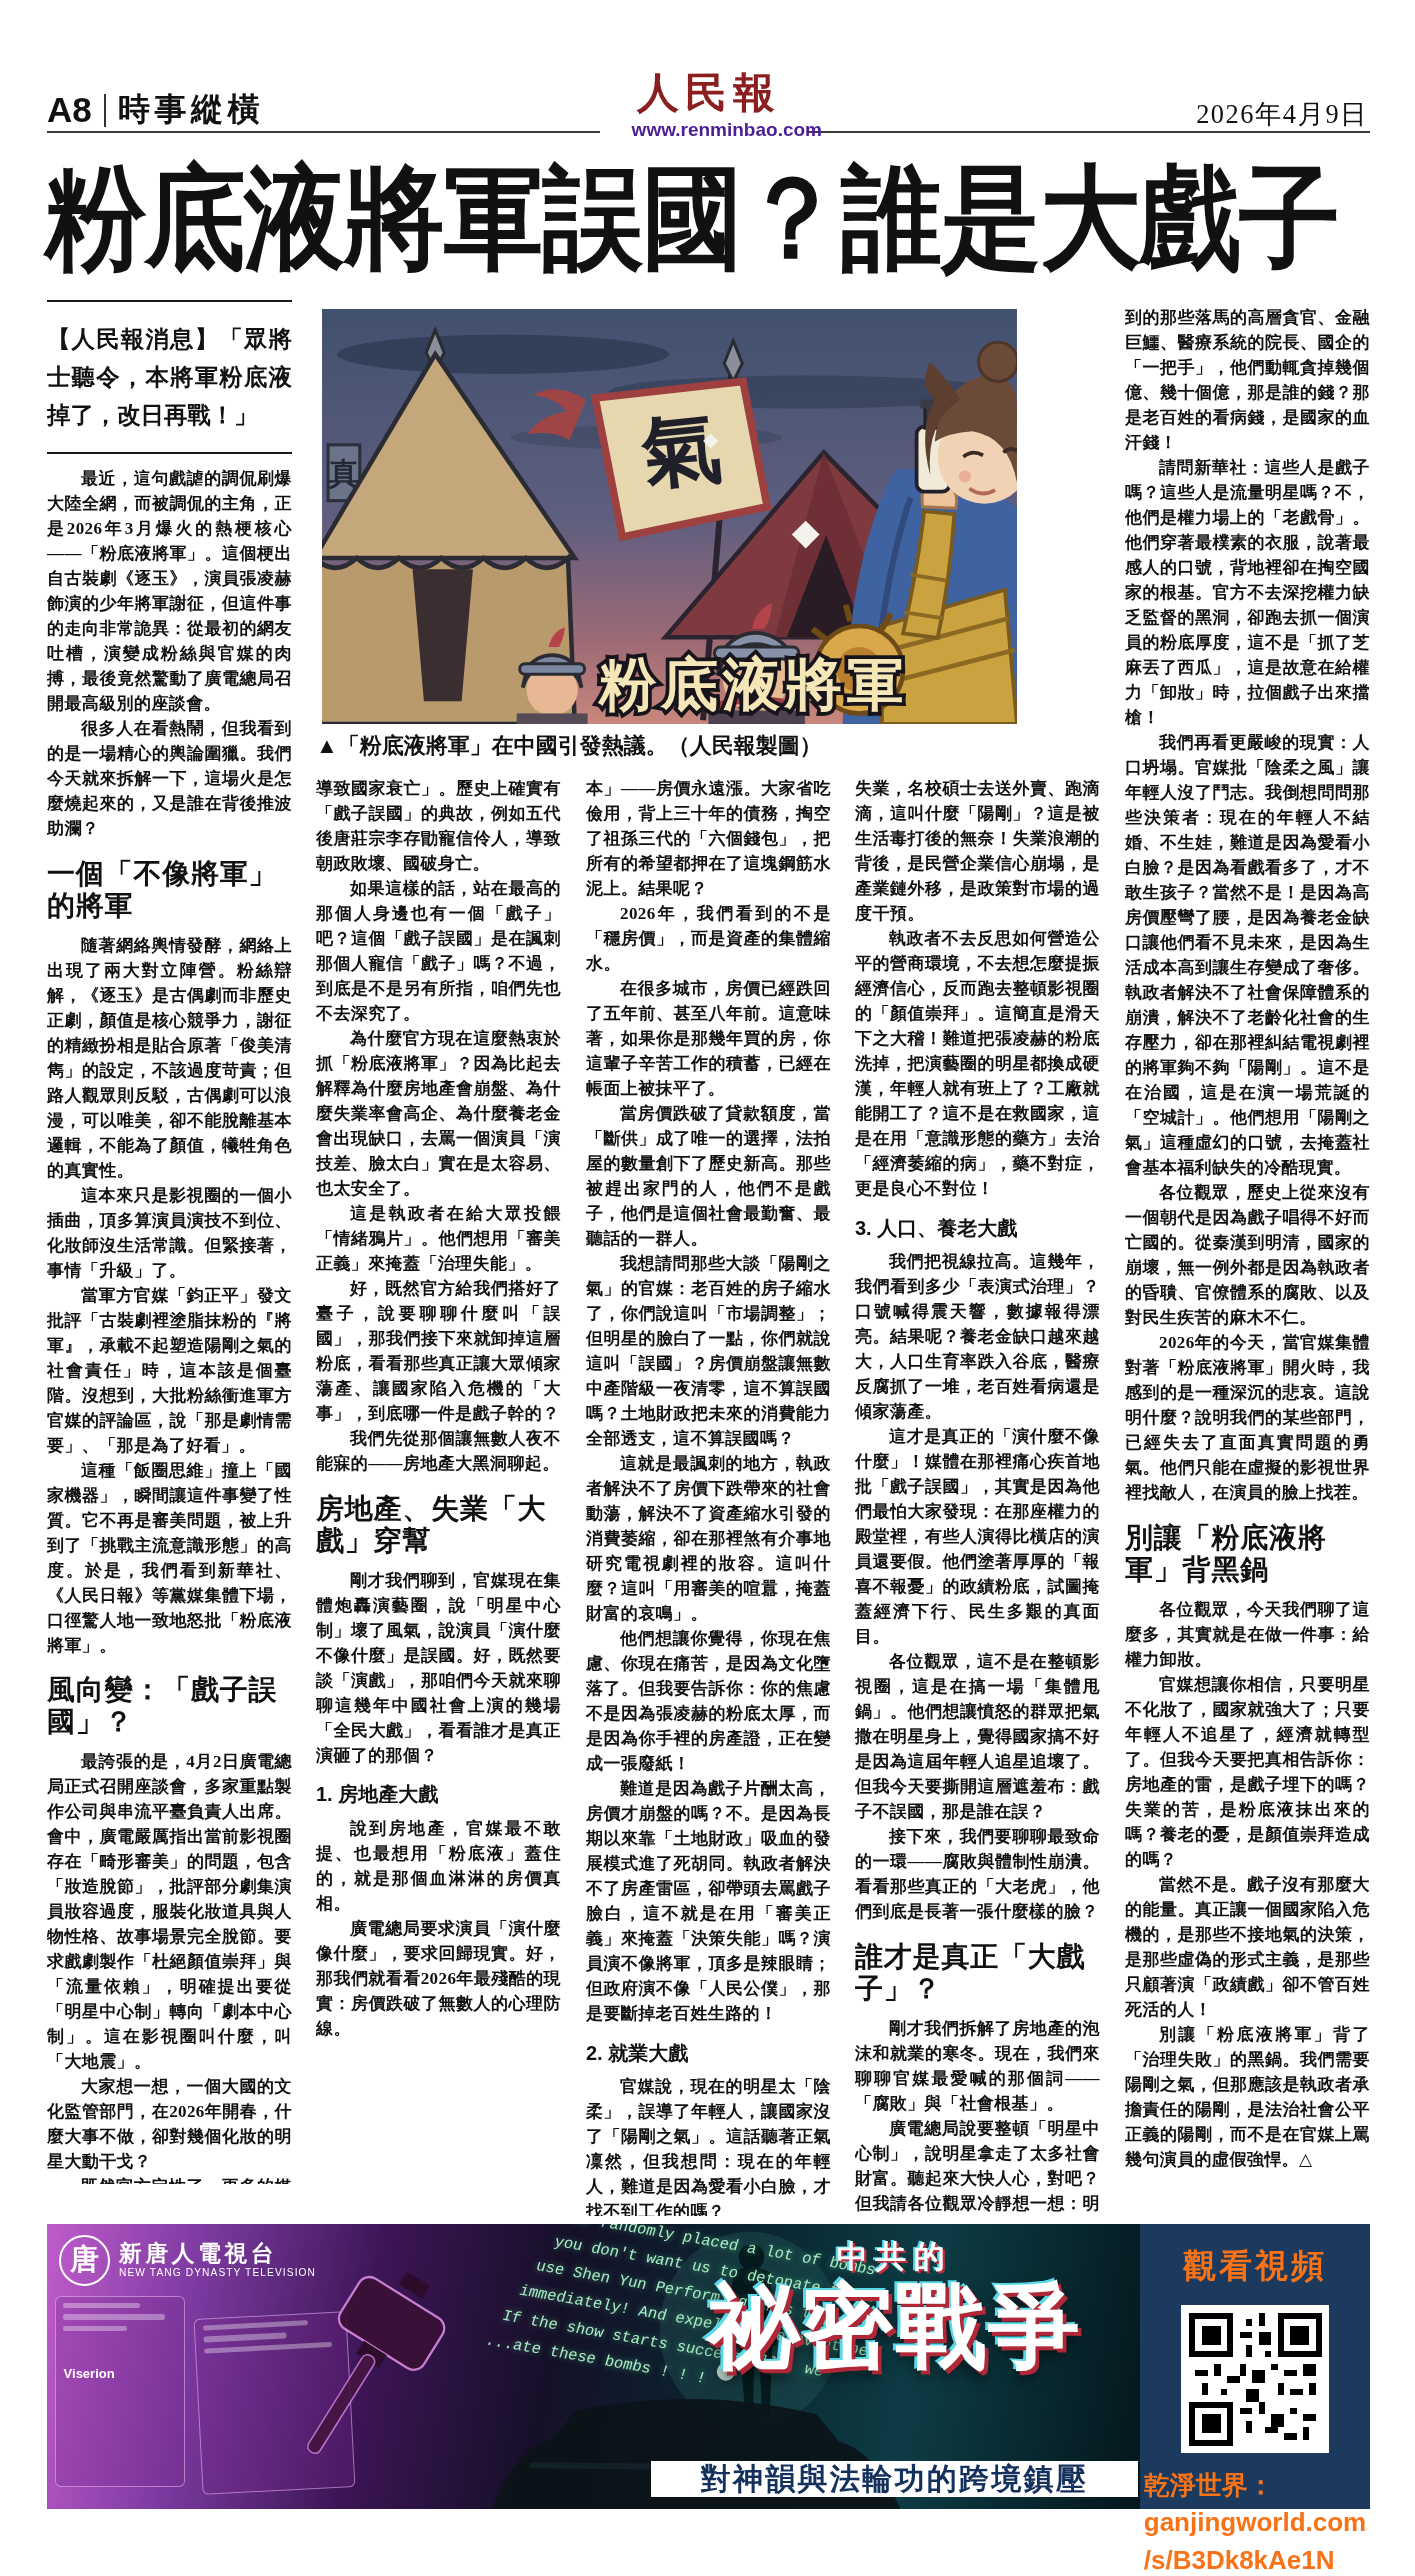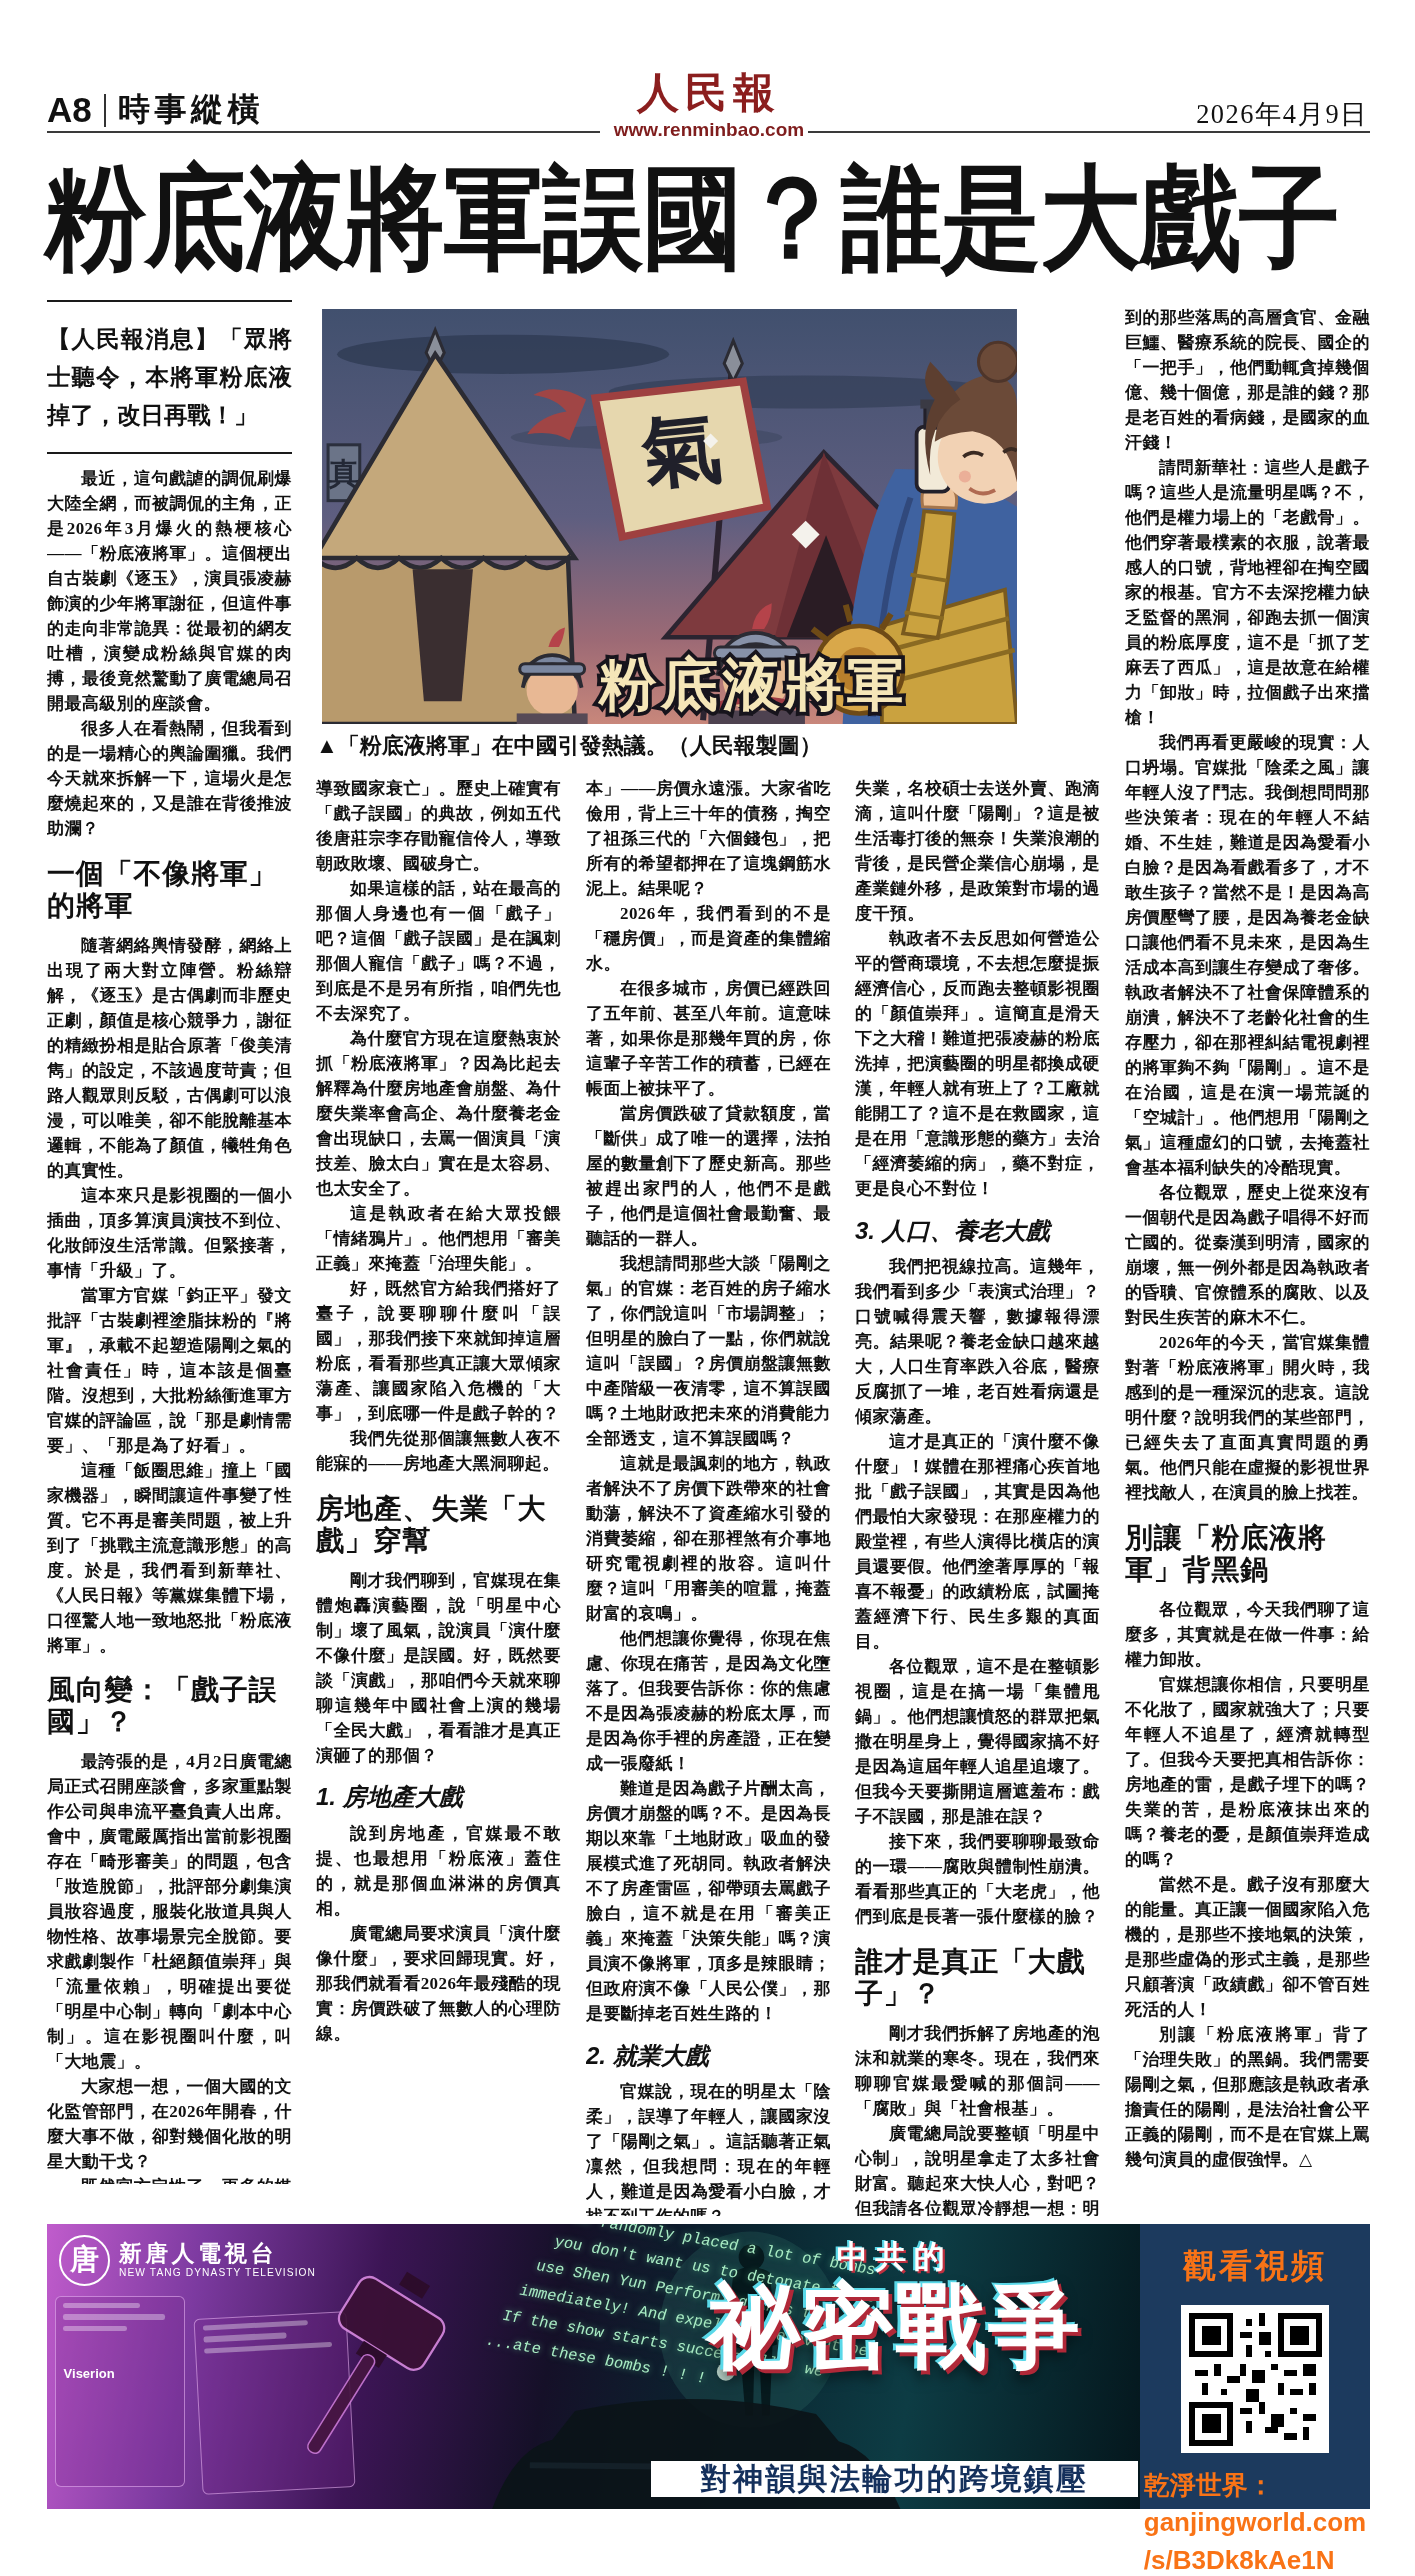--- a/index.html
+++ b/index.html
@@ -8,34 +8,34 @@
   
   .hdr-left{position:absolute;left:47px;top:88px;display:flex;align-items:center;gap:12px;}
   .hdr-page{font-family:"Liberation Sans","DejaVu Sans",sans-serif;font-weight:bold;font-size:35px;}
   .hdr-sep{width:2.3px;height:33px;background:#333;}
   .hdr-section{font-weight:bold;font-size:32px;letter-spacing:4.5px;}
   .hdr-rule{position:absolute;top:131px;height:2.3px;background:#3a3a3a;}
   .hdr-rule.l{left:47px;width:553px;}
   .hdr-rule.r{left:808px;width:562px;}
   .logo-block{position:absolute;left:596px;top:72px;width:226px;text-align:center;}
   .logo-cn{font-size:42px;font-weight:900;color:#8b1e1e;letter-spacing:6px;line-height:1;}
-  .logo-url{font-family:"Liberation Sans","DejaVu Sans",sans-serif;font-weight:bold;font-size:19px;color:#7f1d1d;margin-top:4.5px;}
+  .logo-url{font-family:"Liberation Sans","DejaVu Sans",sans-serif;font-weight:bold;font-size:19px;color:#4c1d95;margin-top:4.5px;text-align:right;}
   .hdr-date{position:absolute;right:47px;top:97px;font-size:26.4px;letter-spacing:1.5px;}
   
   .headline{position:absolute;left:45px;top:151px;width:1325px;font-size:101px;font-weight:900;
             letter-spacing:-1.5px;line-height:1.22;white-space:nowrap;transform:scaleY(1.12);transform-origin:top left;}
   
   .col{position:absolute;overflow:hidden;}
   .col p,.col h2,.col h3{margin:0;}
   .col p{font-size:17px;line-height:25px;letter-spacing:0.4px;text-align:justify;text-indent:2em;font-weight:bold;}
   .col p.pcont{text-indent:0;}
   .col h2{font-family:"Liberation Sans","DejaVu Sans",sans-serif;font-size:28px;font-weight:900;
           letter-spacing:0.8px;margin:16.6px 0 10.6px 0;line-height:1.15;}
-  .col h3{font-family:"Liberation Sans","DejaVu Sans",sans-serif;font-size:24px;font-weight:900;
-          margin:13.6px 0 7.5px 0;font-style:italic;}
+  .col h3{font-family:"Liberation Sans","DejaVu Sans",sans-serif;font-size:20px;font-weight:900;
+          margin:13.6px 0 7.5px 0;}
   #col1{left:47px;top:300px;width:245px;height:1884px;}
   #col2{left:316px;top:776px;width:245px;height:1440px;}
   #col3{left:586px;top:776px;width:245px;height:1440px;}
   #col4{left:855px;top:776px;width:245px;height:1440px;}
   #col5{left:1125px;top:305px;width:245px;height:1911px;}
   .lead{border-top:2.3px solid #1a1a1a;border-bottom:2.3px solid #1a1a1a;padding:18px 0;
         font-size:23.4px;line-height:38px;font-weight:bold;text-align:justify;margin-bottom:12px;}
   
   .figure{position:absolute;left:322px;top:309px;width:695px;height:415px;}
   .caption{position:absolute;left:316px;top:731px;width:709px;

